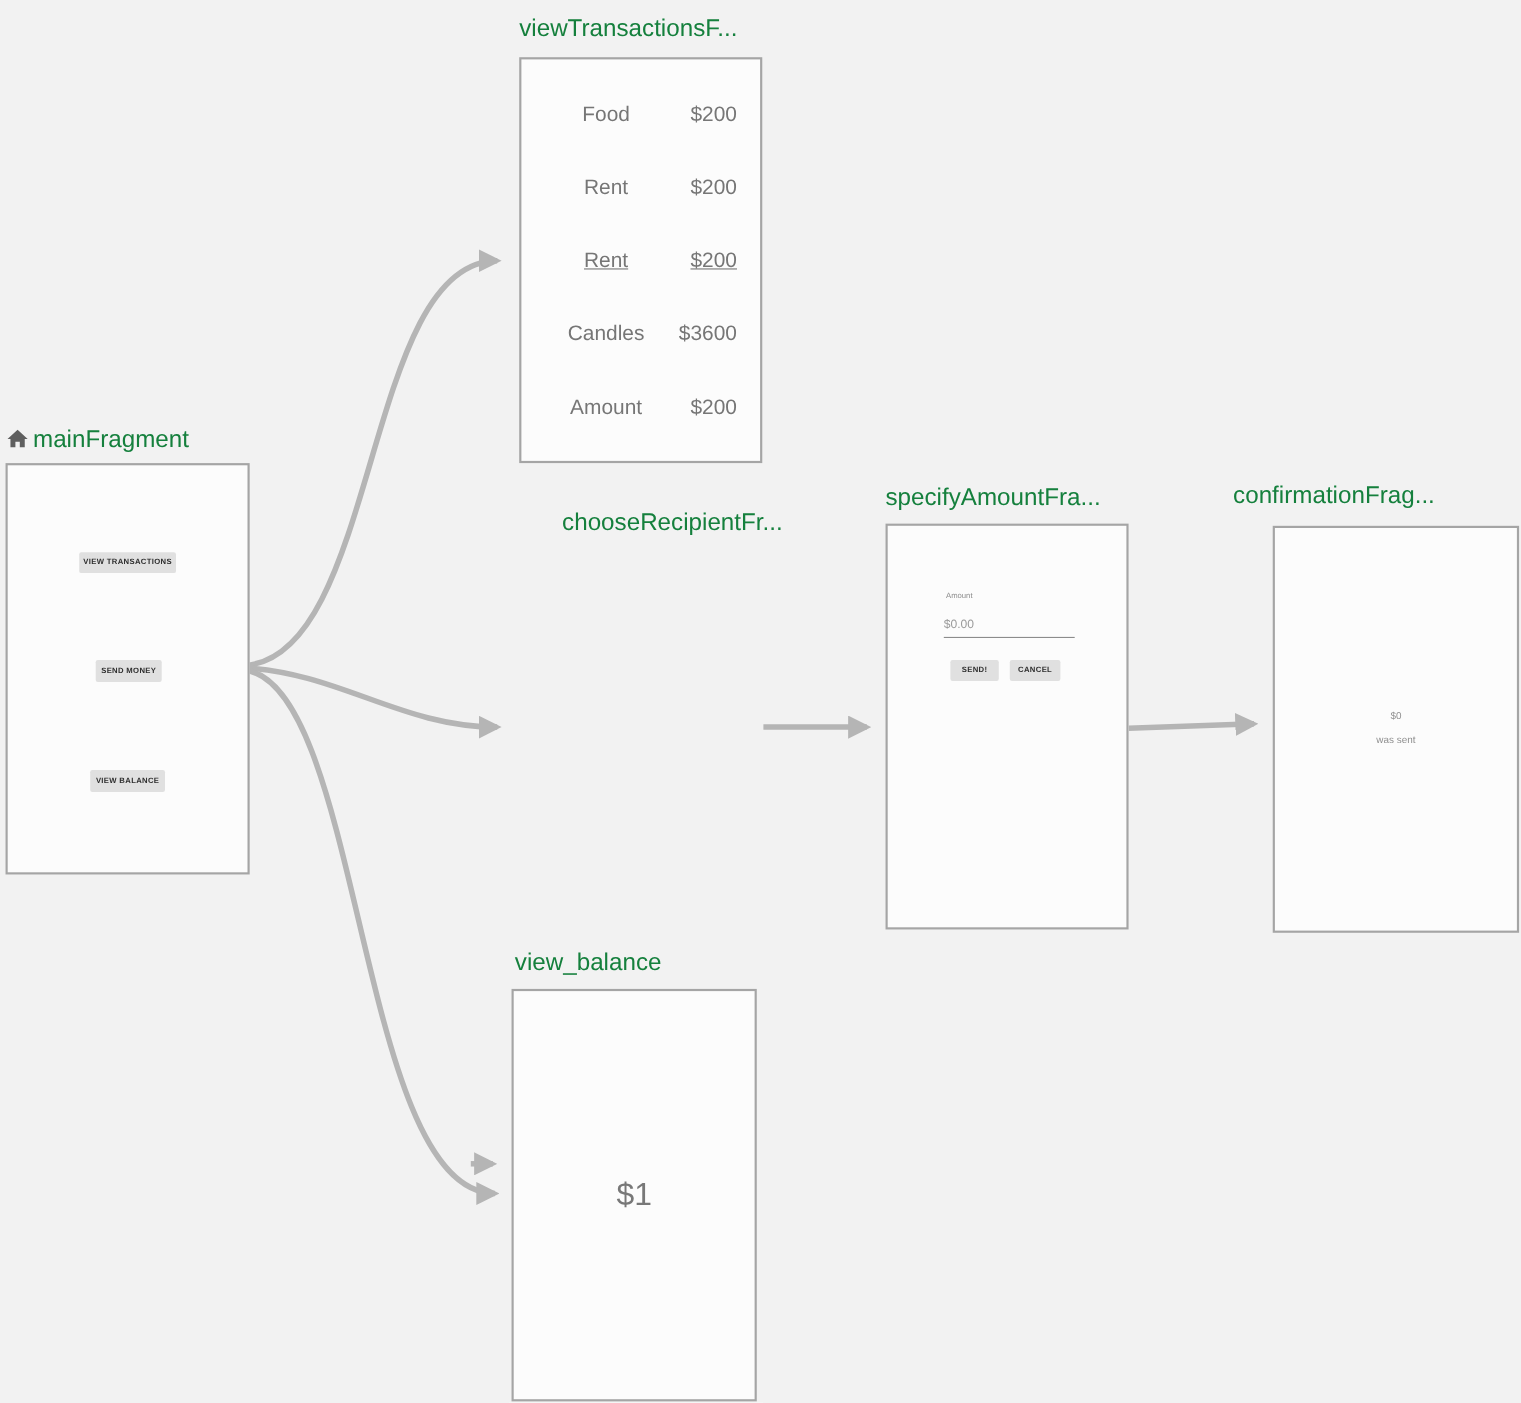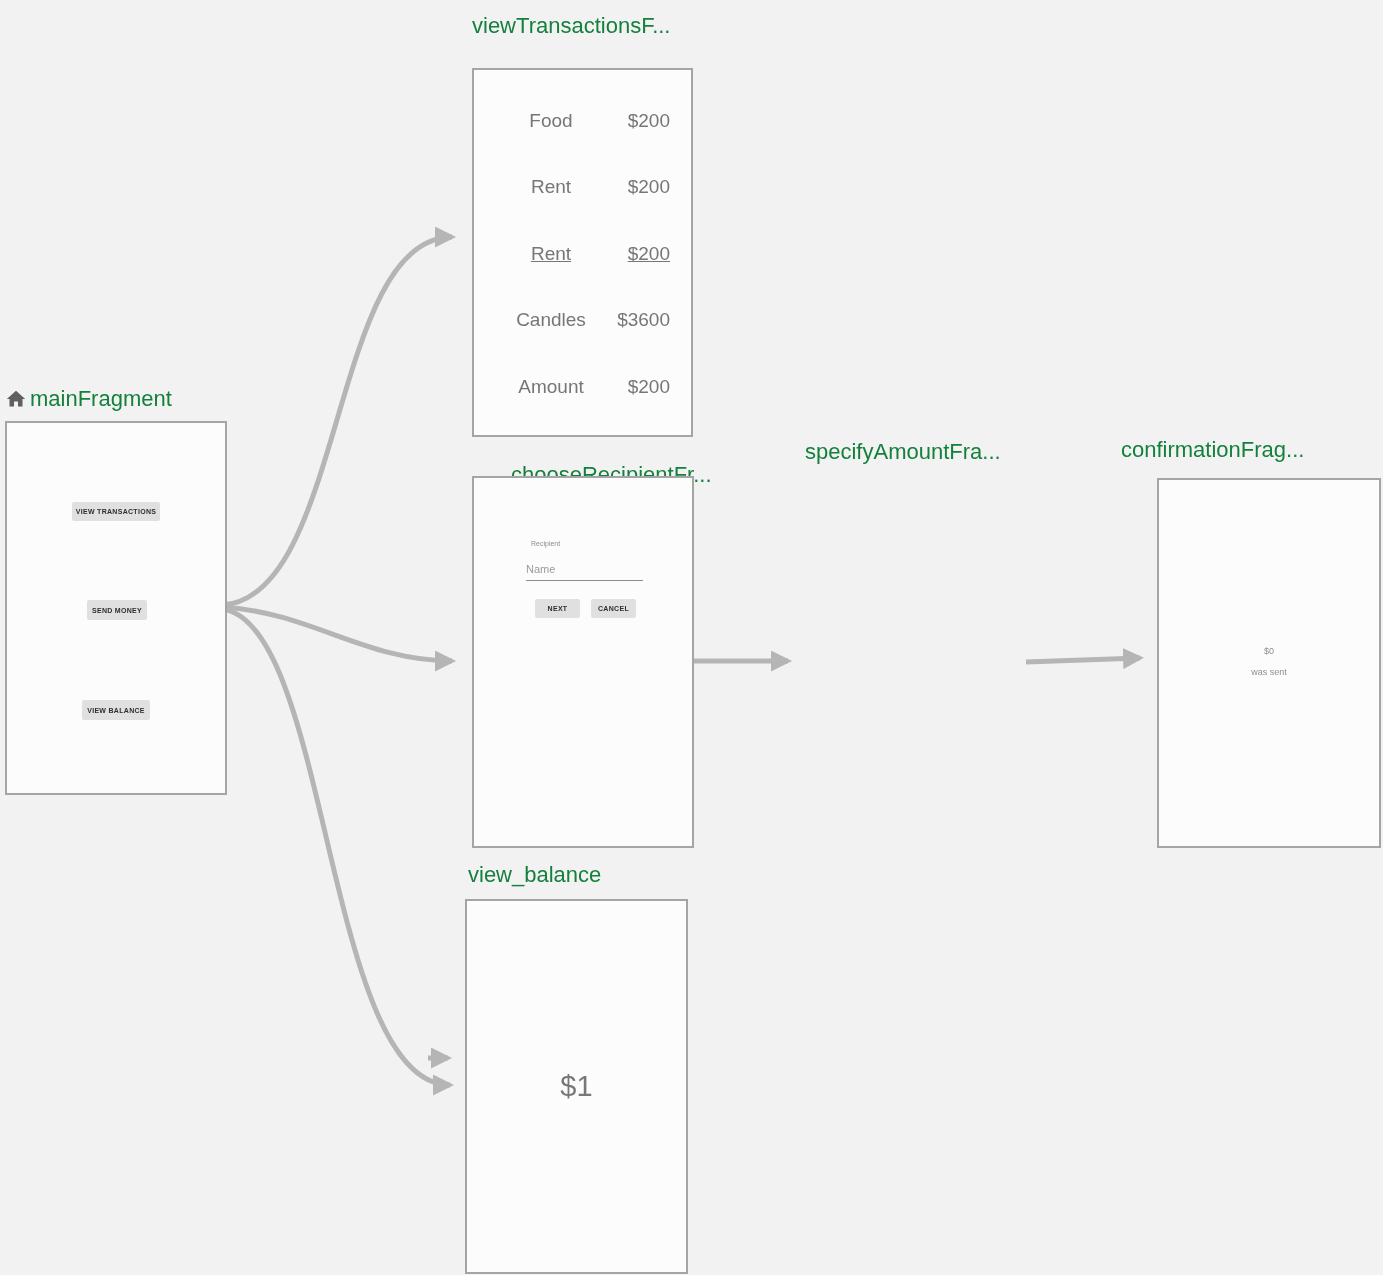--- a/index.html
+++ b/index.html
@@ -124,21 +124,21 @@
   </div>
   <div class="card" style="left:5px; top:421px; width:222px; height:374px;">
     <div class="mini-btn" style="left:65px; top:79px; width:88px; height:19px;">VIEW TRANSACTIONS</div>
     <div class="mini-btn" style="left:80px; top:177px; width:60px; height:20px;">SEND MONEY</div>
     <div class="mini-btn" style="left:75px; top:277px; width:68px; height:20px;">VIEW BALANCE</div>
   </div>
 
   <div class="frag-title" style="left:472px; top:13px;">
     <span>viewTransactionsF...</span>
   </div>
-  <div class="card" style="left:472px; top:52px; width:221px; height:369px;margin-top:16px;">
+  <div class="card" style="left:472px; top:52px; width:221px; height:369px;">
     <div class="tx-row" style="top:40px;">
       <span class="tx-name">Food</span>
       <span class="tx-amount">$200</span>
     </div>
     <div class="tx-row" style="top:106px;">
       <span class="tx-name">Rent</span>
       <span class="tx-amount">$200</span>
     </div>
     <div class="tx-row" style="top:173px;text-decoration:underline;">
       <span class="tx-name">Rent</span>
@@ -150,30 +150,30 @@
     </div>
     <div class="tx-row" style="top:306px;">
       <span class="tx-name">Amount</span>
       <span class="tx-amount">$200</span>
     </div>
   </div>
 
   <div class="frag-title" style="left:472px; top:462px;margin-left:39px;">
     <span>chooseRecipientFr...</span>
   </div>
-  <div class="card" style="left:472px; top:476px; width:222px; height:372px;">
-    <div class="mini-label" style="left:57px; top:62px;">Recipient</div>
-    <div class="mini-input-text" style="left:52px; top:85px;">Name</div>
-    <div class="mini-underline" style="left:52px; top:102px; width:117px;"></div>
-    <div class="mini-btn" style="left:61px; top:121px; width:45px; height:19px;">NEXT</div>
-    <div class="mini-btn" style="left:117px; top:121px; width:45px; height:19px;">CANCEL</div>
-  </div>
 
   <div class="frag-title" style="left:805px; top:439px;">
     <span>specifyAmountFra...</span>
+  </div>
+  <div class="card" style="left:805px; top:476px; width:221px; height:369px;">
+    <div class="mini-label" style="left:53px; top:61px;">Amount</div>
+    <div class="mini-input-text" style="left:51px; top:84px;">$0.00</div>
+    <div class="mini-underline" style="left:51px; top:101px; width:119px;"></div>
+    <div class="mini-btn" style="left:57px; top:122px; width:44px; height:19px;">SEND!</div>
+    <div class="mini-btn" style="left:111px; top:122px; width:46px; height:19px;">CANCEL</div>
   </div>
 
   <div class="frag-title" style="left:1121px; top:437px;">
     <span>confirmationFrag...</span>
   </div>
   <div class="card" style="left:1157px; top:478px; width:224px; height:370px;">
     <div class="center-text conf-line" style="top:166px;">$0</div>
     <div class="center-text conf-line" style="top:187px;">was sent</div>
   </div>
 

